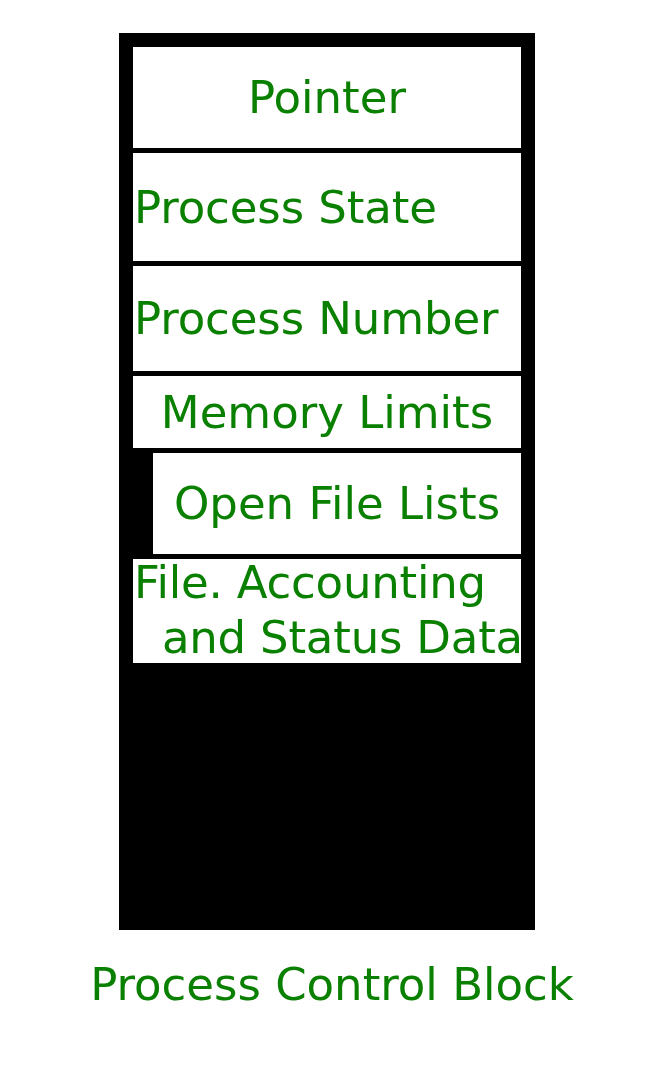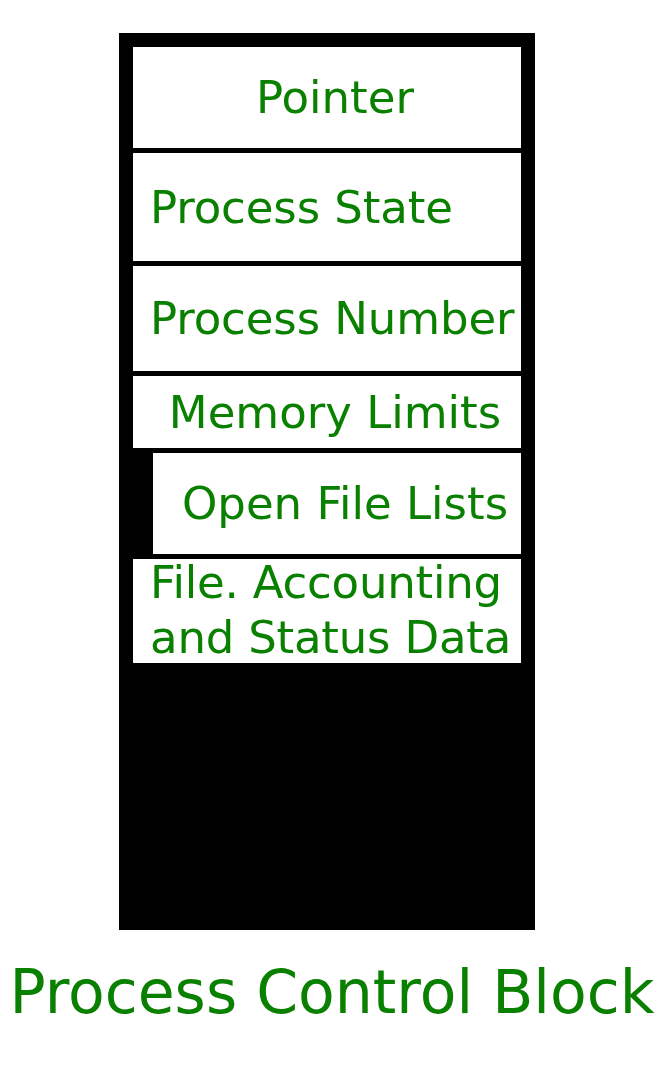--- a/index.html
+++ b/index.html
@@ -58,21 +58,20 @@
   .r4 { height: 109px; }   
   .r5 { height: 108px; }   
   .r6 { height: 72px; }   
   .r7 { height: 101px; margin-left: 20px; }   
   .r8 { height: 104px; }   
 
   
   .txt {
     display: block;
     width: 100%;
-    padding-left: 16px;
   }
   .center   { text-align: center; }
 
   
   .overflow-x .txt {
     position: absolute;
     left: 1px;
     right: -2px;
     width: auto;
     text-align: left;
@@ -85,31 +84,31 @@
     position: absolute;
     left: 1px;
     right: -2px;
     width: auto;
     top: -3px;
     text-align: left;
     white-space: normal;
     line-height: 1.22;
     letter-spacing: -0.2px;
   }
-  .r8 .line2 { display: block; }
+  .r8 .line2 { display: block; text-align: right; }
 
   
   #caption {
     position: absolute;
     left: 0;
     top: 962px;
     width: 664px;
     text-align: center;
     color: var(--ink, #0a8000);
-    font-size: 60px;
+    font-size: 45px;
     line-height: 1.0;
     white-space: nowrap;
   }
 </style>
 </head>
 <body style="background: rgb(255, 255, 255);">
 
 <div id="stage" style="--ink: #0a8000; --rule: #000000;">
 
   <div id="pcb-table">

